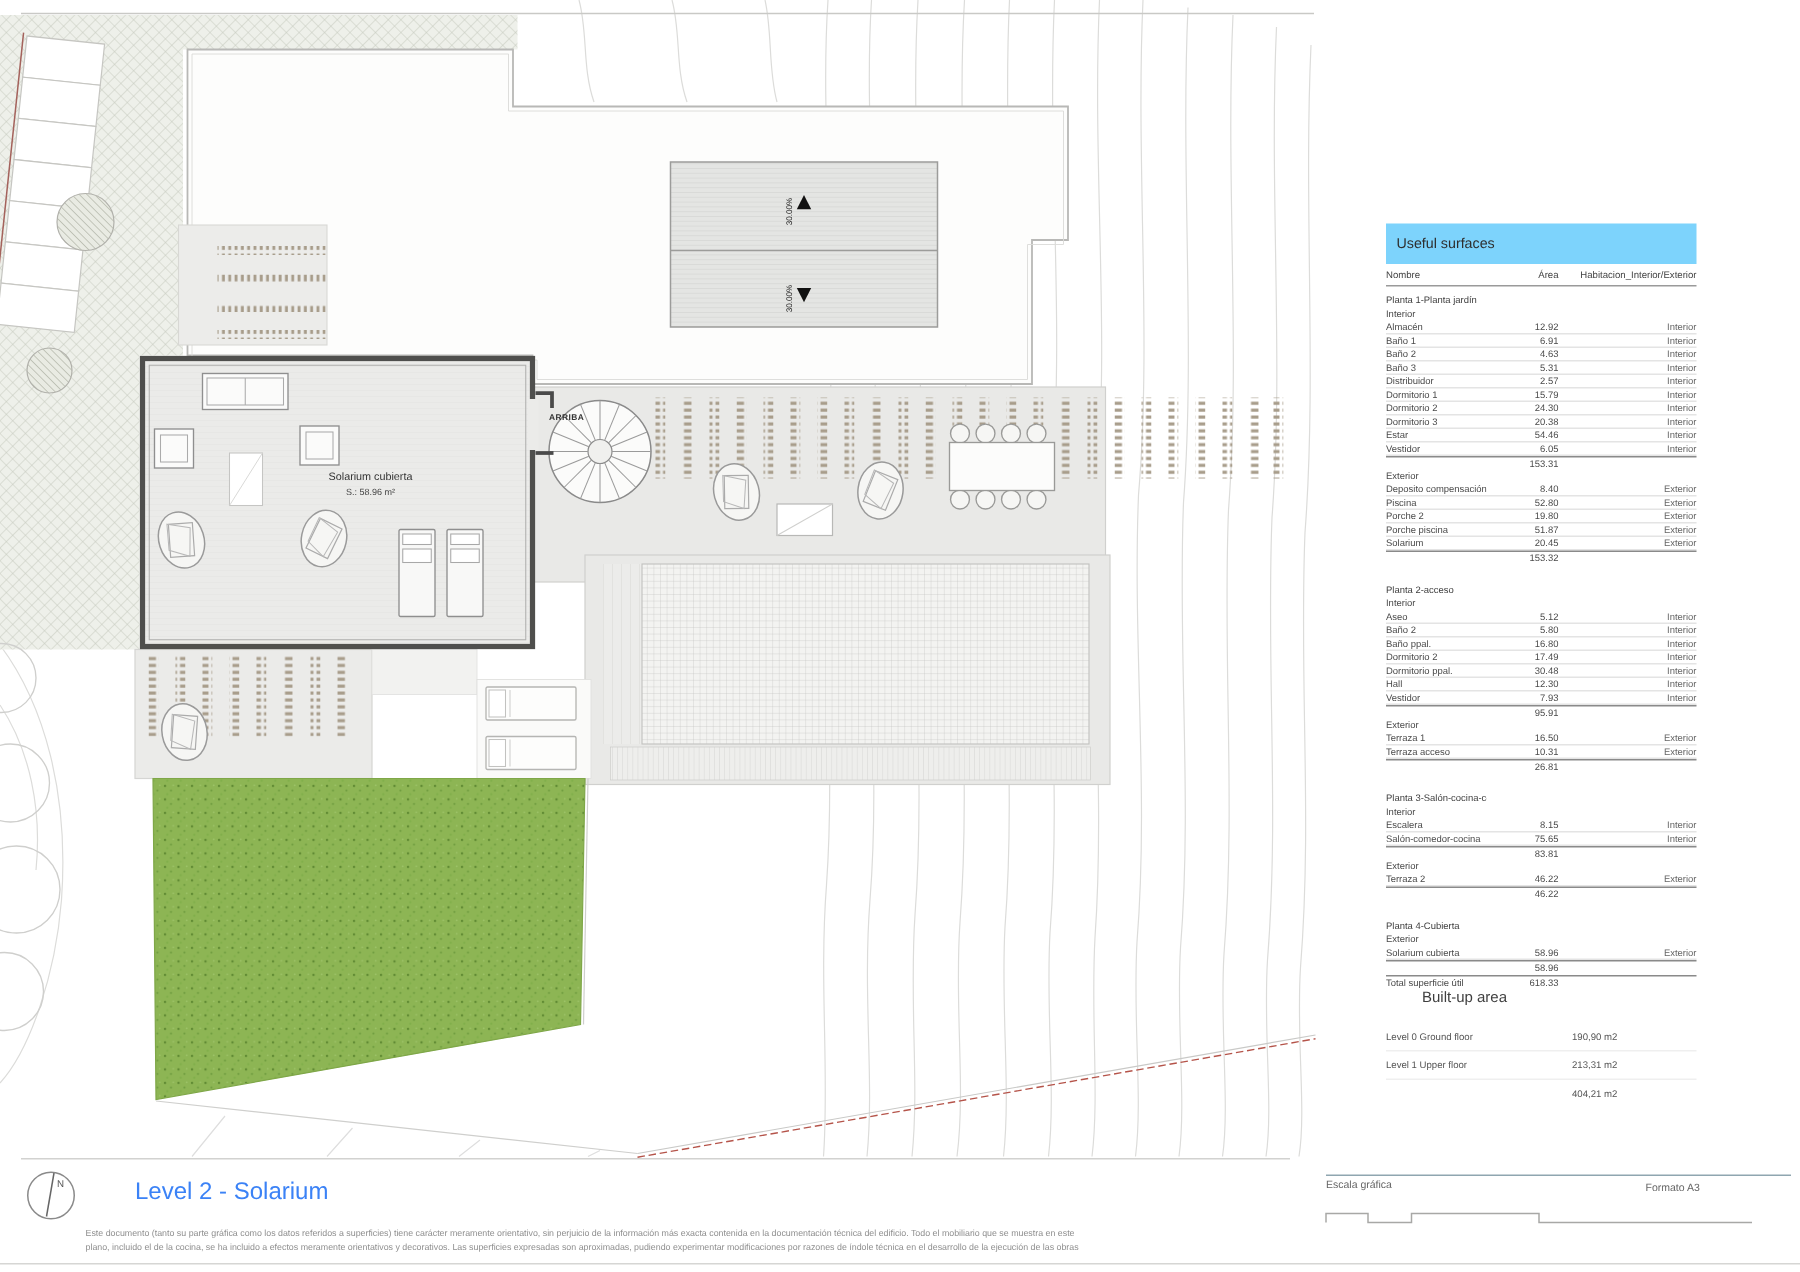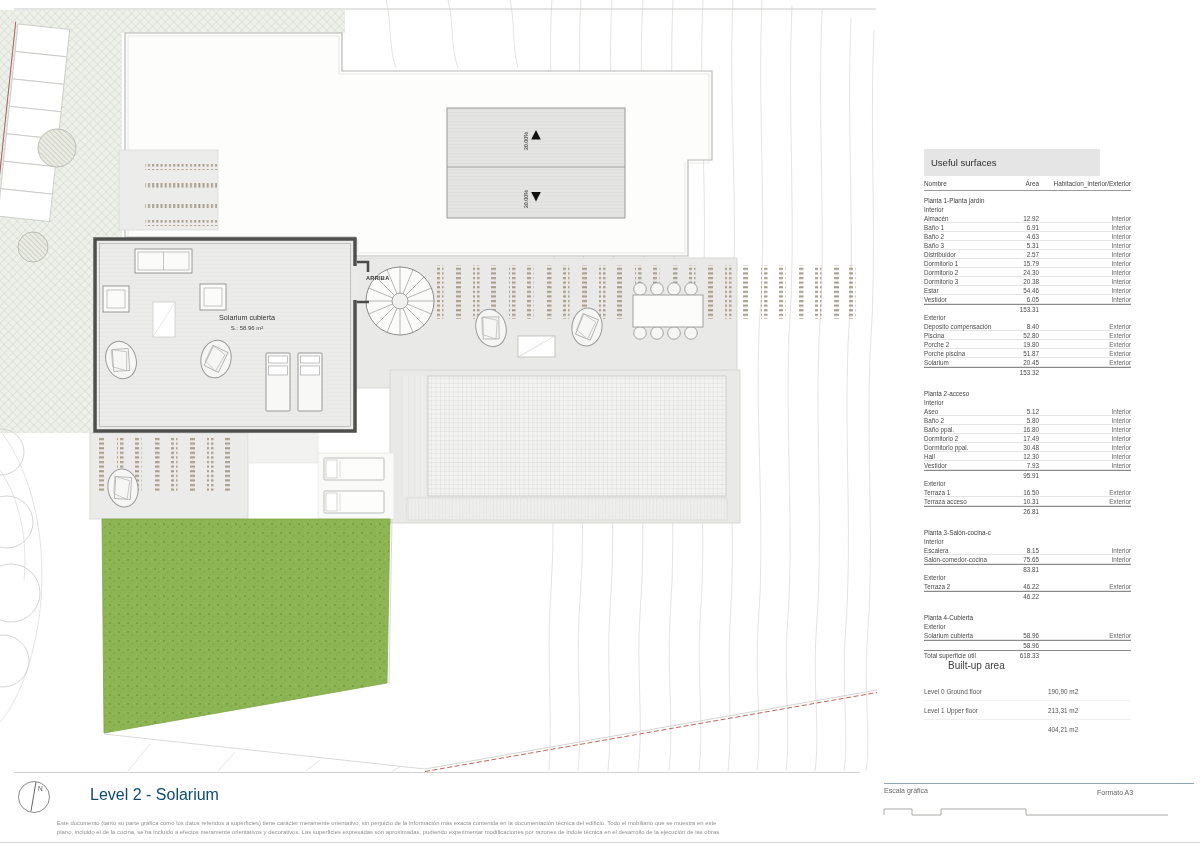--- a/index.html
+++ b/index.html
@@ -2,21 +2,21 @@
 <html><head>
 <meta charset="utf-8">
 <style>
   html,body{margin:0;padding:0;background:#fff;width:1200px;height:848px;overflow:hidden;
     font-family:"Liberation Sans", sans-serif;}
   .abs{position:absolute;}
   #sheet{position:absolute;left:0;top:0;width:1200px;height:848px;background:#fff;}
 
   
   #panel-title{left:945px;top:100px;font-size:23px;font-weight:300;color:#5c5c5c;letter-spacing:.5px;}
-  #useful-bar{left:924px;top:149px;width:176px;height:27px;background:#e5e5e5;color:#2e2e2e;
+  #useful-bar{left:924px;top:149px;width:207px;height:27px;background:#7dd3fc;color:#2e2e2e;
     font-size:9.5px;display:flex;align-items:center;padding-left:7px;box-sizing:border-box;}
   #col-head{left:924px;top:177px;width:207px;height:13px;border-bottom:1px solid #9a9a9a;
     display:flex;align-items:center;font-size:6.4px;color:#444;}
   .c-name{flex:1;text-align:left;overflow:hidden;white-space:nowrap;}
   .c-area{width:48px;text-align:right;}
   .c-hab{width:92px;text-align:right;}
   #rows{left:924px;top:191px;width:207px;}
   #rows .trow{display:flex;align-items:center;height:9px;line-height:9px;font-size:6.3px;color:#4a4a4a;box-sizing:border-box;}
   #rows .t-row{border-bottom:1px solid #e4e4e4;}
   #rows .t-floor{margin-top:5px;color:#3d3d3d;}
@@ -28,21 +28,21 @@
   #builtup-title{font-size:10px;color:#3f3f3f;margin-bottom:11px;padding-left:24px;}
   .bu-row{display:flex;height:18px;align-items:center;font-size:6.4px;color:#555;border-bottom:1px solid #efefef;}
   .bu-row:last-child{border-bottom:none;}
   .bu-label{width:124px;}
   .bu-value{flex:1;text-align:left;}
 
   
   #divider-left{left:14px;top:772px;width:846px;height:1px;background:#d2d2d0;}
   #divider-right{left:884px;top:783px;width:310px;height:1px;background:#8fa6b0;}
   #bottom-line{left:0;top:842px;width:1200px;height:1px;background:#d6d6d4;}
-  #plan-title{left:90px;top:786px;font-size:16px;color:#0c4a6e;}
+  #plan-title{left:90px;top:786px;font-size:16px;color:#3b82f6;}
   #disclaimer{left:57px;top:819px;width:790px;font-size:5.9px;line-height:9px;color:#8f8f8f;}
   #escala-label{left:884px;top:787px;font-size:7px;color:#666;}
   #formato-label{left:1097px;top:789px;font-size:7px;color:#666;}
   #scalebar{left:880px;top:803px;}
   #scale-ticks{left:880px;top:820px;width:310px;height:12px;}
   #scale-ticks span{position:absolute;transform:translateX(-50%);font-size:8px;color:#555;}
   #scale-ticks span:nth-of-type(1){left:4px;}
   #scale-ticks span:nth-of-type(2){left:32px;}
   #scale-ticks span:nth-of-type(3){left:61px;}
   #scale-ticks span:nth-of-type(4){left:146px;}

